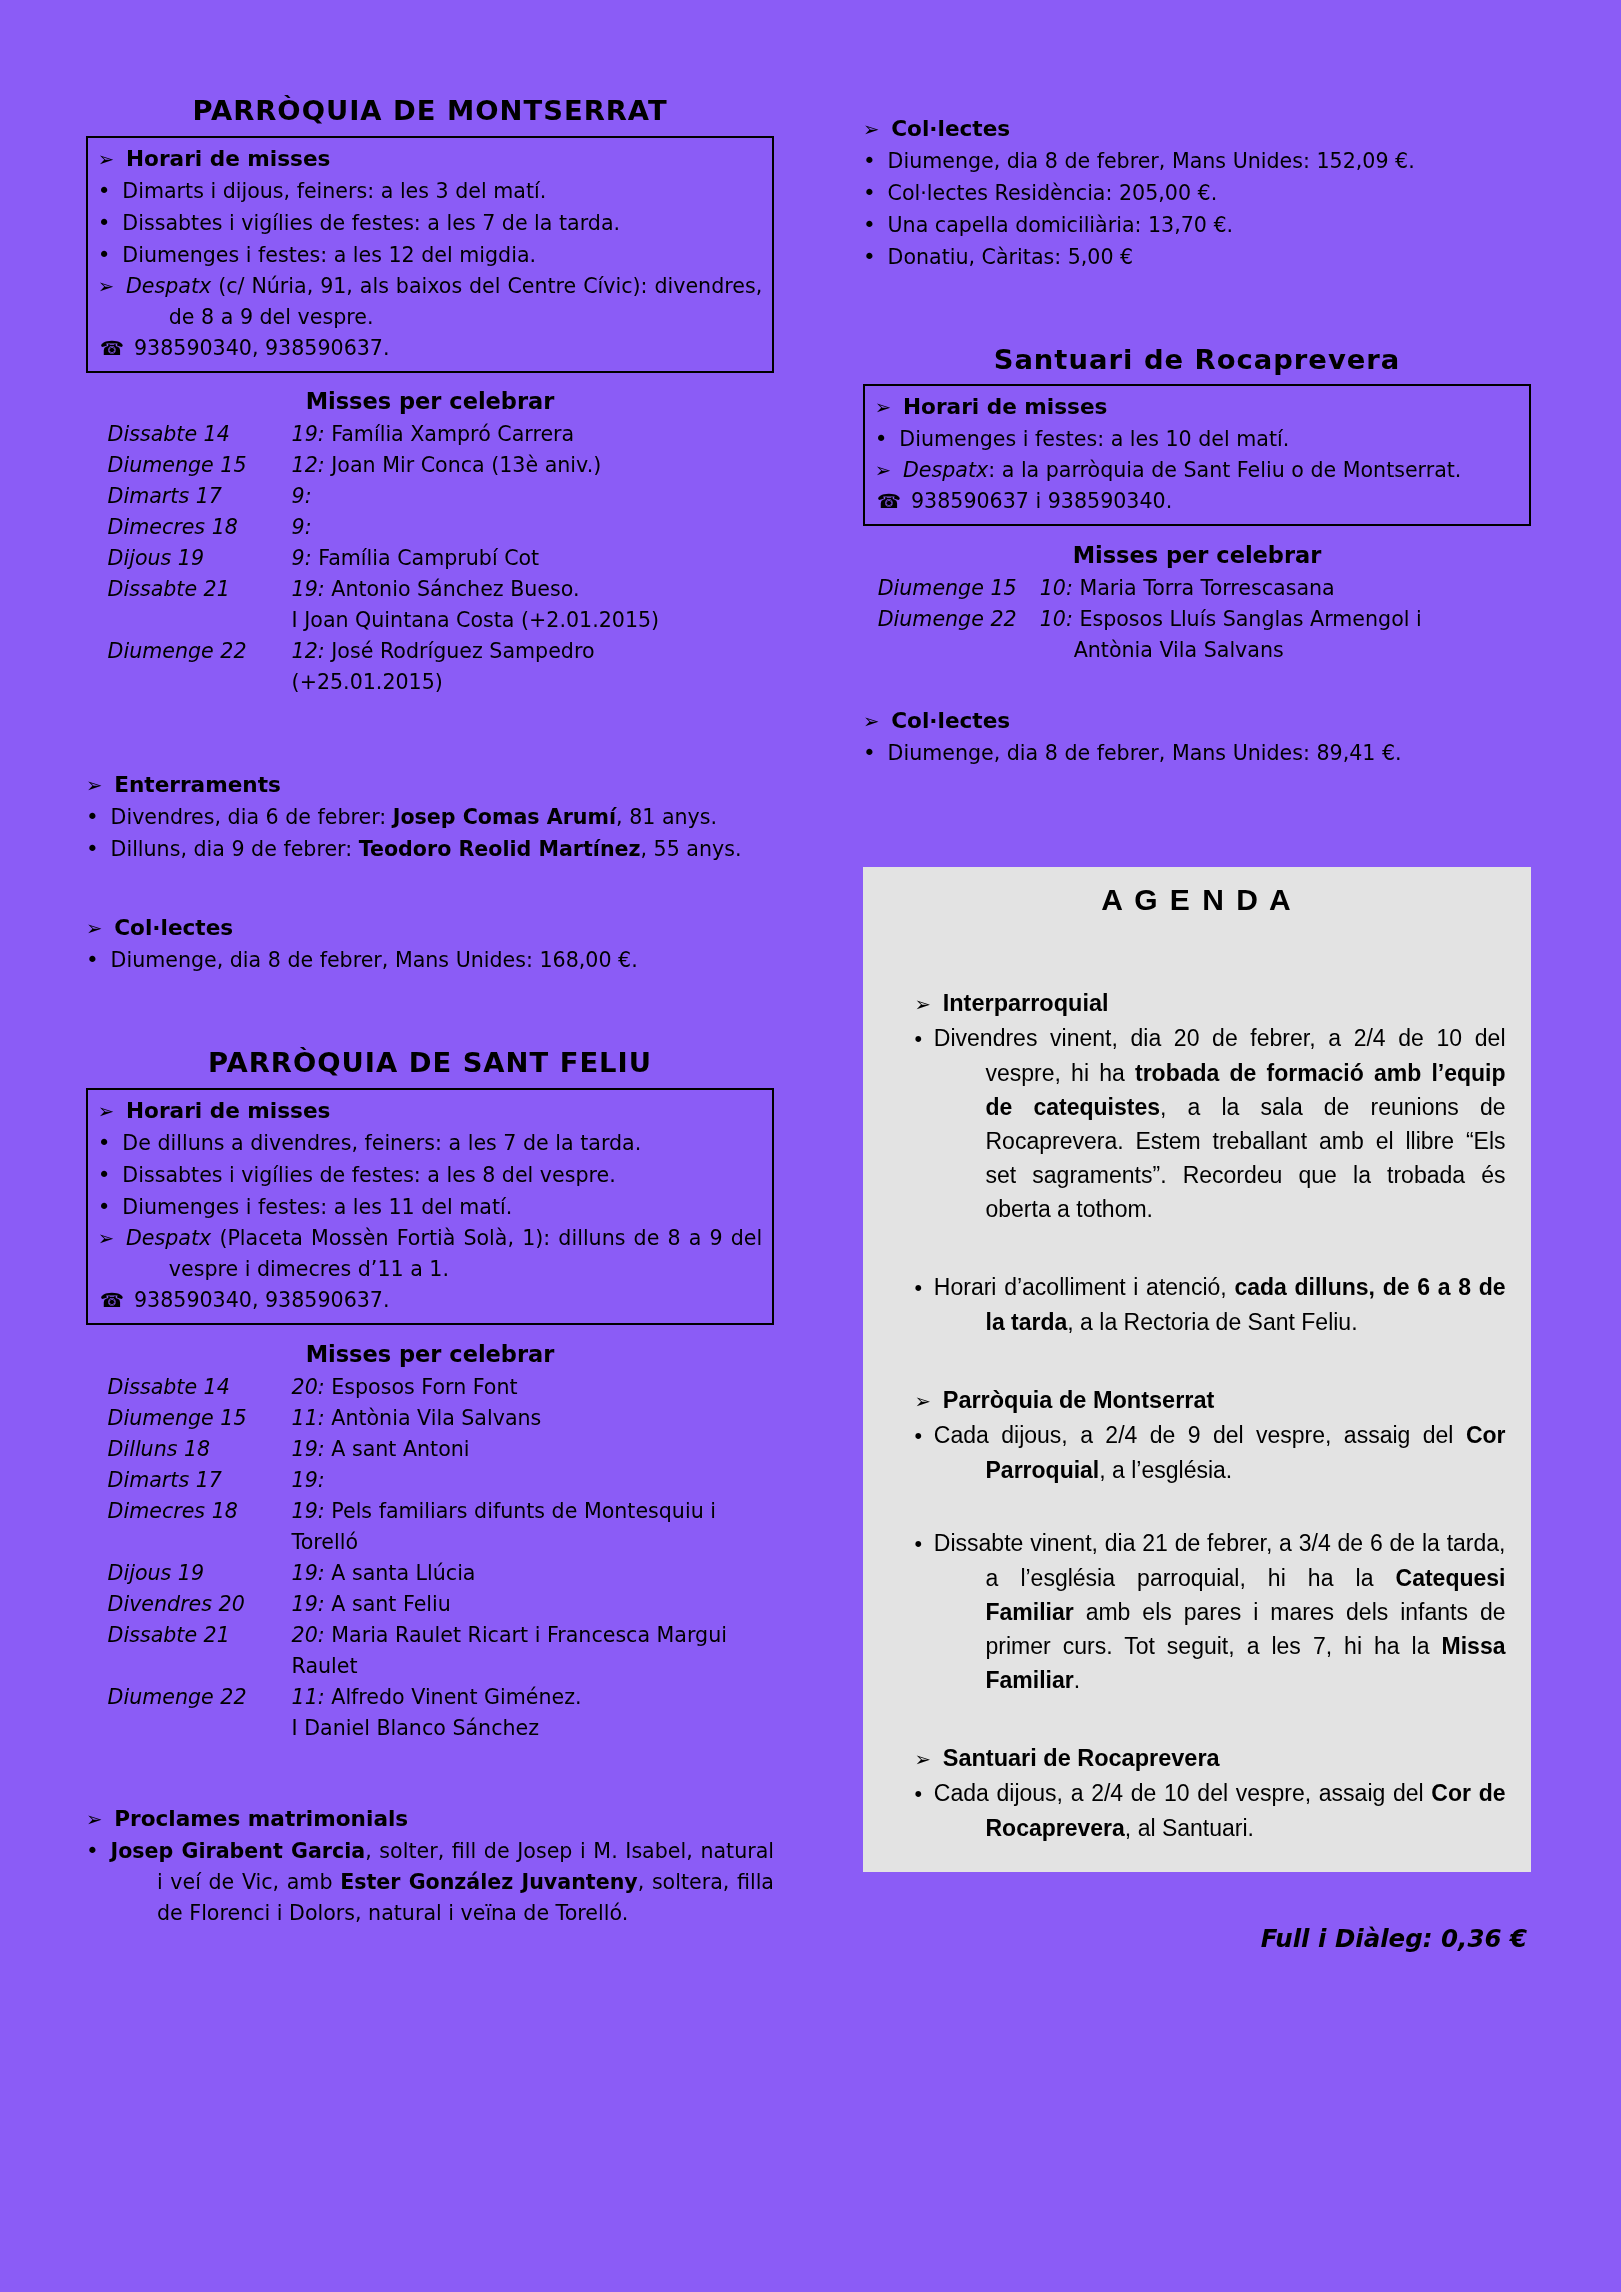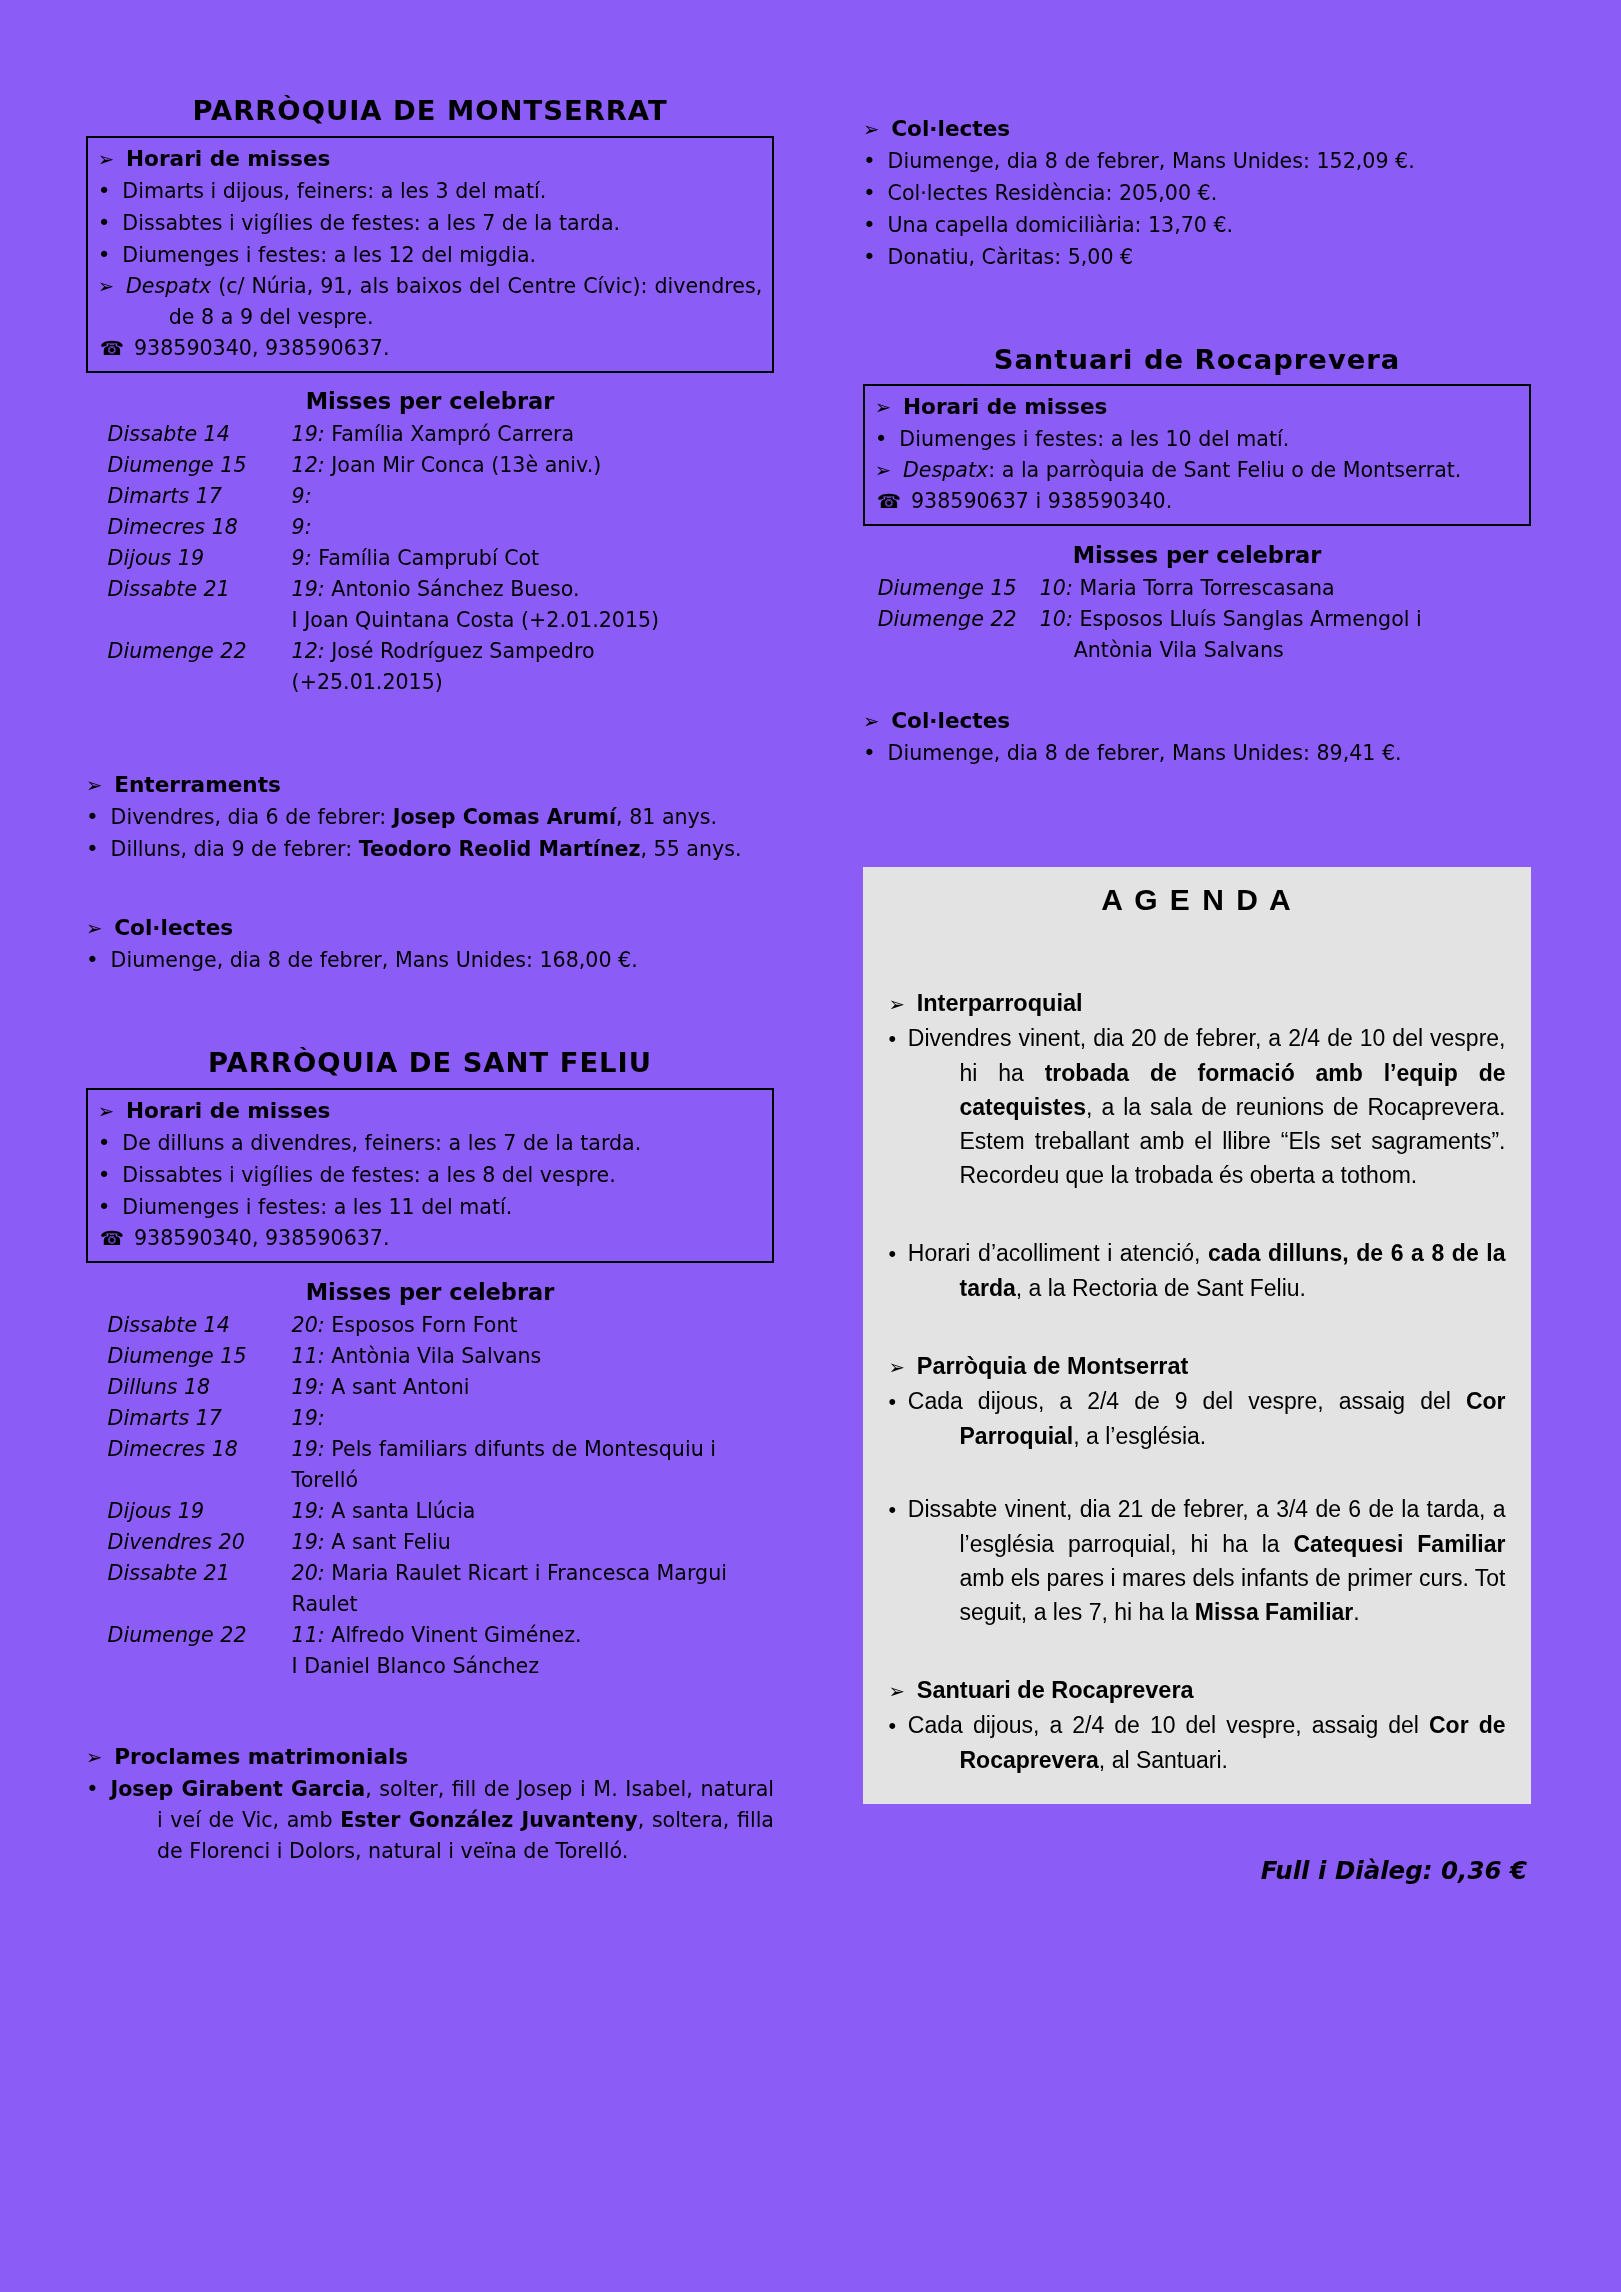--- a/index.html
+++ b/index.html
@@ -32,21 +32,21 @@
   .seg-bi{font-weight:normal;font-style:italic;}
 
   .mt20{margin-top:19.6px;}.mt40{margin-top:39px;}.mt48{margin-top:47px;}
   .mt60{margin-top:59px;}.mt70{margin-top:69px;}.mt72{margin-top:71px;}
 
   .agenda{background:#e3e3e3;margin-top:98px;padding:15.7px 25.5px 27.4px 25.5px;
           font-family:"Liberation Sans",sans-serif;font-size:23px;line-height:34px;}
   .agenda-title{font-weight:bold;font-size:30px;text-align:center;margin-bottom:69px;letter-spacing:2px;}
   .agenda .shdr{font-size:23.5px;padding-left:59px;text-indent:-59px;font-family:"Liberation Sans",sans-serif;}
   .agenda .li{padding-left:71px;text-indent:-71px;text-align:justify;}
-  .agenda .sec{margin-top:44px;}
+  .agenda .sec{margin-top:44px;margin-left:26px;}
   .agenda .li + .li{margin-top:39px;}
   .footer{margin-top:51px;text-align:right;font-weight:bold;font-style:italic;font-size:24.5px;padding-right:3.9px;}
 </style>
 </head>
 <body>
 
 <div class="page">
 
   <div class="col col-left">
 
@@ -110,20 +110,21 @@
 
     <div class="ptitle mt70">PARRÒQUIA DE SANT FELIU</div>
 
     <div class="box">
       <div class="bhdr">
         <span class="marker arrow">➢</span><span>Horari de misses</span>
       </div>
       <div class="li"><span class="marker dot">•</span><span>De dilluns a divendres, feiners: a les 7 de la tarda.</span></div>
       <div class="li"><span class="marker dot">•</span><span>Dissabtes i vigílies de festes: a les 8 del vespre.</span></div>
       <div class="li"><span class="marker dot">•</span><span>Diumenges i festes: a les 11 del matí.</span></div>
+      <div class="li just"><span class="marker arrow">➢</span><span><span class="seg-bi">Despatx</span><span> (Placeta Mossèn Fortià Solà, 1): dilluns de 8 a 9 del vespre i dimecres d’11 a 1.</span></span></div>
       <div class="phone-line">
         <span class="phone-ic">☎</span><span>938590340, 938590637.</span>
       </div>
     </div>
 
     <div class="ctitle">Misses per celebrar</div>
     <div class="mtable">
       <div class="mrow">
           <div class="mday">Dissabte 14</div>
           <div class="mval"><span class="mtime">20:</span> <span>Esposos Forn Font</span></div>

